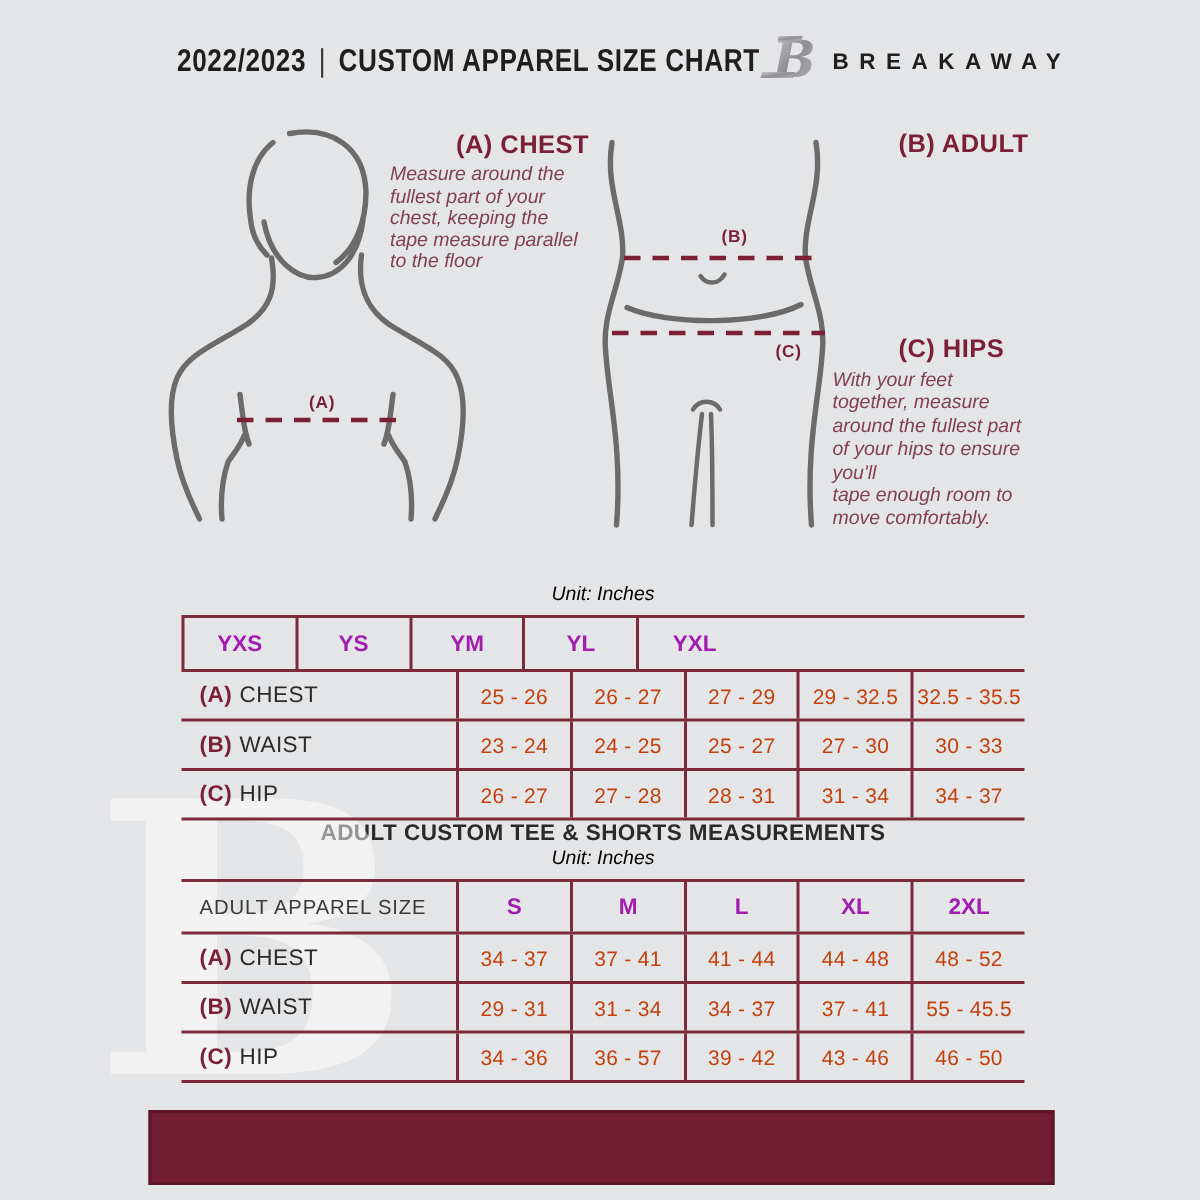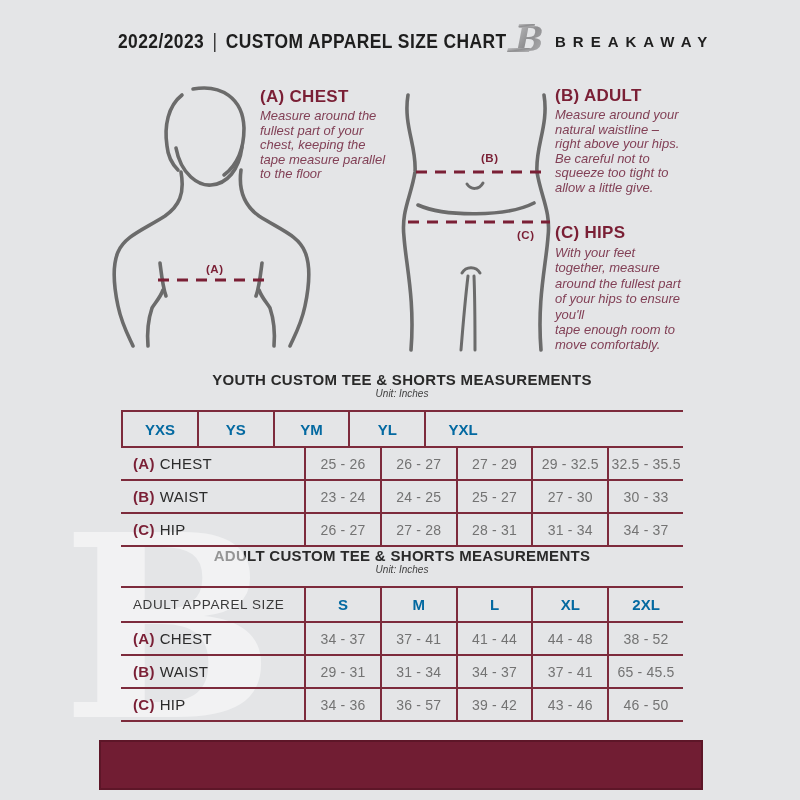--- a/index.html
+++ b/index.html
@@ -24,53 +24,53 @@
     font-weight:bold;font-size:15px;letter-spacing:7px;color:#1f1f1f;white-space:nowrap;
   }
   
   .fig{position:absolute;}
   .marker{
     position:absolute;font-weight:bold;font-size:11.5px;color:#7a1f35;
     letter-spacing:.5px;
   }
   
   .guide-h{
-    position:absolute;font-weight:bold;font-size:17px;color:#7a1f35;letter-spacing:.3px;
+    position:absolute;font-weight:bold;font-size:17px;color:#7a1f35;letter-spacing:.3px;margin-left:44px;
   }
   .guide-b{
     position:absolute;font-style:italic;font-size:13px;color:#824056;
     line-height:14.6px;white-space:pre-line;
   }
   
   .sec-title{
     position:absolute;left:121px;width:562px;text-align:center;
     font-weight:bold;font-size:15px;color:#2a2a2a;letter-spacing:.3px;
   }
   .sec-unit{
     position:absolute;left:121px;width:562px;text-align:center;
-    font-style:italic;font-size:10px;color:#404040;
+    font-style:italic;font-size:13px;color:#000000;
   }
   
   .tbl{
     position:absolute;left:121px;width:562px;z-index:2;
     border-top:2px solid #7d2b3c;border-bottom:2px solid #7d2b3c;
   }
   .trow{display:flex;align-items:stretch;}
   .trow + .trow{border-top:2px solid #7d2b3c;}
   .tc{
     display:flex;align-items:center;justify-content:center;
     box-sizing:border-box;width:75.8px;flex:none;
   }
   .tc.v{border-left:2px solid #7d2b3c;}
   .tc.first{width:183px;justify-content:flex-start;padding-left:12px;}
   .hrow{height:34px;}
   .drow{height:31px;}
-  .col-h{font-weight:bold;font-size:15px;color:#0369a1;}
+  .col-h{font-weight:bold;font-size:15px;color:#a21caf;}
   .tbl-label{font-size:13.5px;color:#3a3a3a;letter-spacing:.6px;}
-  .cell{font-size:14px;color:#737373;letter-spacing:.2px;}
+  .cell{font-size:14px;color:#c2410c;letter-spacing:.2px;}
   .rowlab{font-size:15px;color:#2b2b2b;letter-spacing:.3px;}
   .rowlab b{color:#7a1f35;margin-right:5px;}
   
   .watermark{
     position:absolute;left:62px;top:528px;z-index:1;
     font-family:"DejaVu Serif", serif;font-weight:bold;
     font-size:252px;line-height:200px;color:rgba(255,255,255,0.5);
     user-select:none;
   }
   .footer-bar{
@@ -136,39 +136,32 @@
   <span class="marker" style="left:517px;top:229px">(C)</span>
 
   <div class="guide-h" style="left:260px;top:87px">(A) CHEST</div>
   <div class="guide-b" style="left:260px;top:109px;width:160px">Measure around the
 fullest part of your
 chest, keeping the
 tape measure parallel
 to the floor</div>
 
   <div class="guide-h" style="left:555px;top:86px">(B) ADULT</div>
-  <div class="guide-b" style="left:555px;top:108px;width:170px">Measure around your
-natural waistline –
-right above your hips.
-Be careful not to
-squeeze too tight to
-allow a little give.</div>
 
   <div class="guide-h" style="left:555px;top:223px">(C) HIPS</div>
   <div class="guide-b" style="left:555px;top:245px;width:175px;line-height:15.4px">With your feet
 together, measure
 around the fullest part
 of your hips to ensure
 you'll
 tape enough room to
 move comfortably.</div>
 
   <div class="watermark">B</div>
 
-  <div class="sec-title" style="top:371px">YOUTH CUSTOM TEE &amp; SHORTS MEASUREMENTS</div>
   <div class="sec-unit" style="top:388px">Unit: Inches</div>
 
   <div class="tbl" style="top:410px">
     <div class="trow hrow">
       <div class="tc v col-h">YXS</div>
       <div class="tc v col-h">YS</div>
       <div class="tc v col-h">YM</div>
       <div class="tc v col-h">YL</div>
       <div class="tc v col-h">YXL</div>
     </div>
@@ -221,32 +214,32 @@
     </div>
     <div class="trow drow">
       <div class="tc first rowlab">
           <b>(A)</b>
           <span>CHEST</span>
         </div>
       <div class="tc v cell">34 - 37</div>
       <div class="tc v cell">37 - 41</div>
       <div class="tc v cell">41 - 44</div>
       <div class="tc v cell">44 - 48</div>
-      <div class="tc v cell">38 - 52</div>
+      <div class="tc v cell">48 - 52</div>
     </div>
     <div class="trow drow">
       <div class="tc first rowlab">
           <b>(B)</b>
           <span>WAIST</span>
         </div>
       <div class="tc v cell">29 - 31</div>
       <div class="tc v cell">31 - 34</div>
       <div class="tc v cell">34 - 37</div>
       <div class="tc v cell">37 - 41</div>
-      <div class="tc v cell">65 - 45.5</div>
+      <div class="tc v cell">55 - 45.5</div>
     </div>
     <div class="trow drow">
       <div class="tc first rowlab">
           <b>(C)</b>
           <span>HIP</span>
         </div>
       <div class="tc v cell">34 - 36</div>
       <div class="tc v cell">36 - 57</div>
       <div class="tc v cell">39 - 42</div>
       <div class="tc v cell">43 - 46</div>

